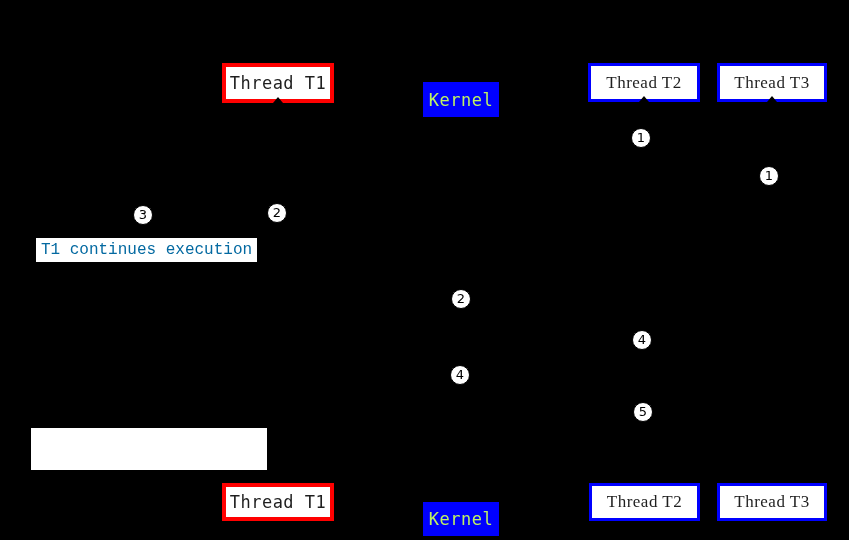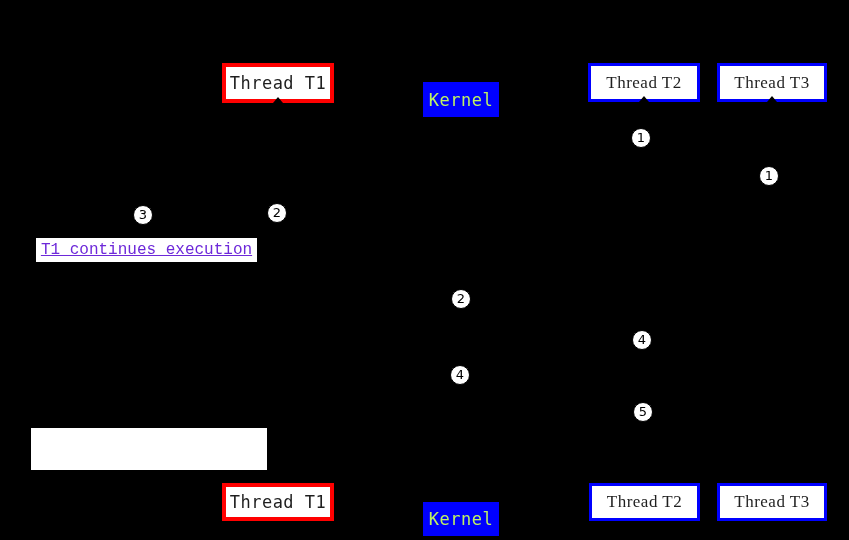--- a/index.html
+++ b/index.html
@@ -30,28 +30,27 @@
   }
   .pbox.red-border  { border: 4px solid #ff0000; }
   .pbox.blue-border { border: 3px solid #0000ff; font-family: Liberation Serif, serif; }
   .pbox.blue-fill   { background: #0000ff; color: #bef264; border: none; margin-top: 16px; }
 
   
   .note {
     position: absolute;
     box-sizing: border-box;
     background: #fff;
-    color: #6d28d9;
+    color: #0369a1;
     font-family: "Liberation Mono", monospace;
     font-size: 16px;
     display: flex;
     align-items: center;
     justify-content: center;
     white-space: nowrap;
-    text-decoration: underline;
   }
 
   
   .step-marker {
     position: absolute;
     box-sizing: border-box;
     width: 20px;
     height: 20px;
     border-radius: 50%;
     background: #fff;

